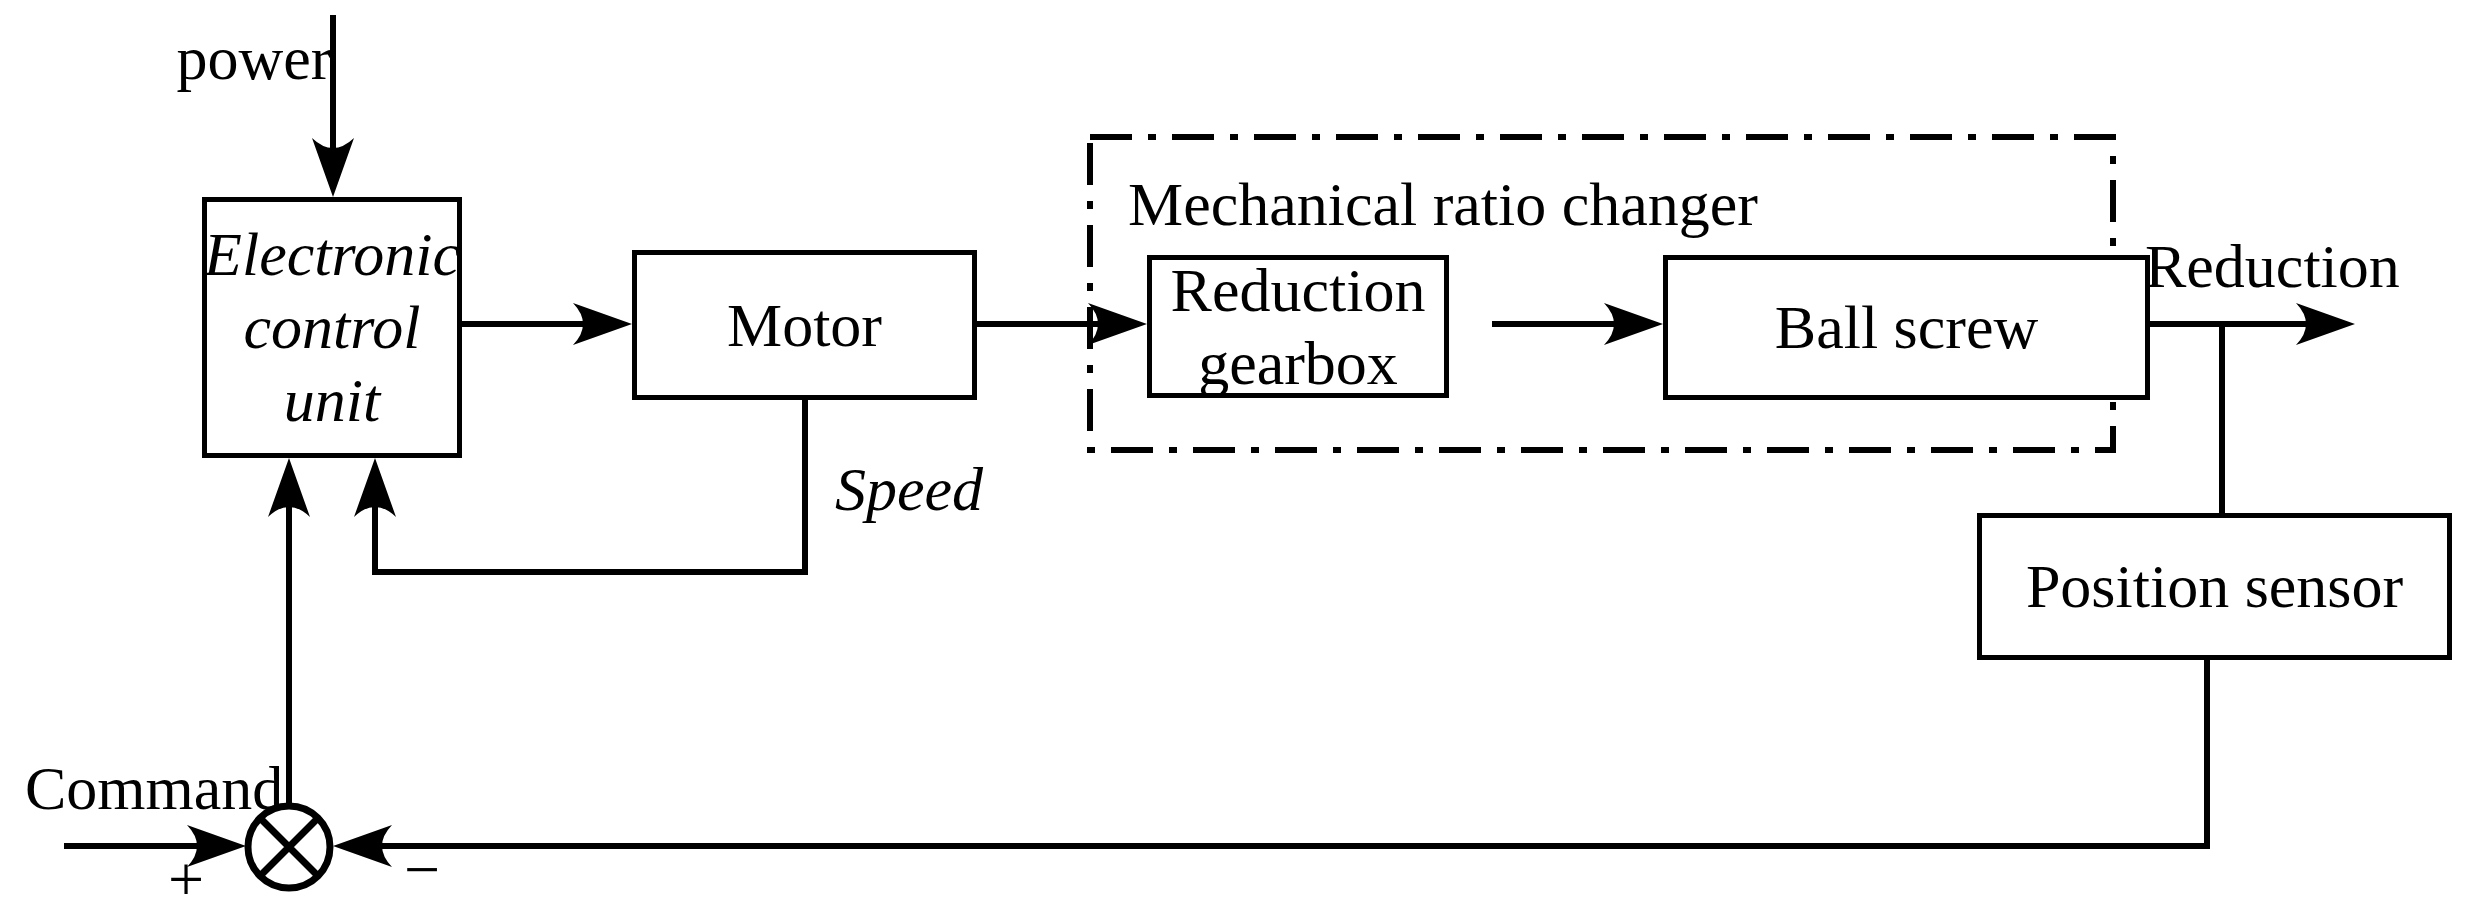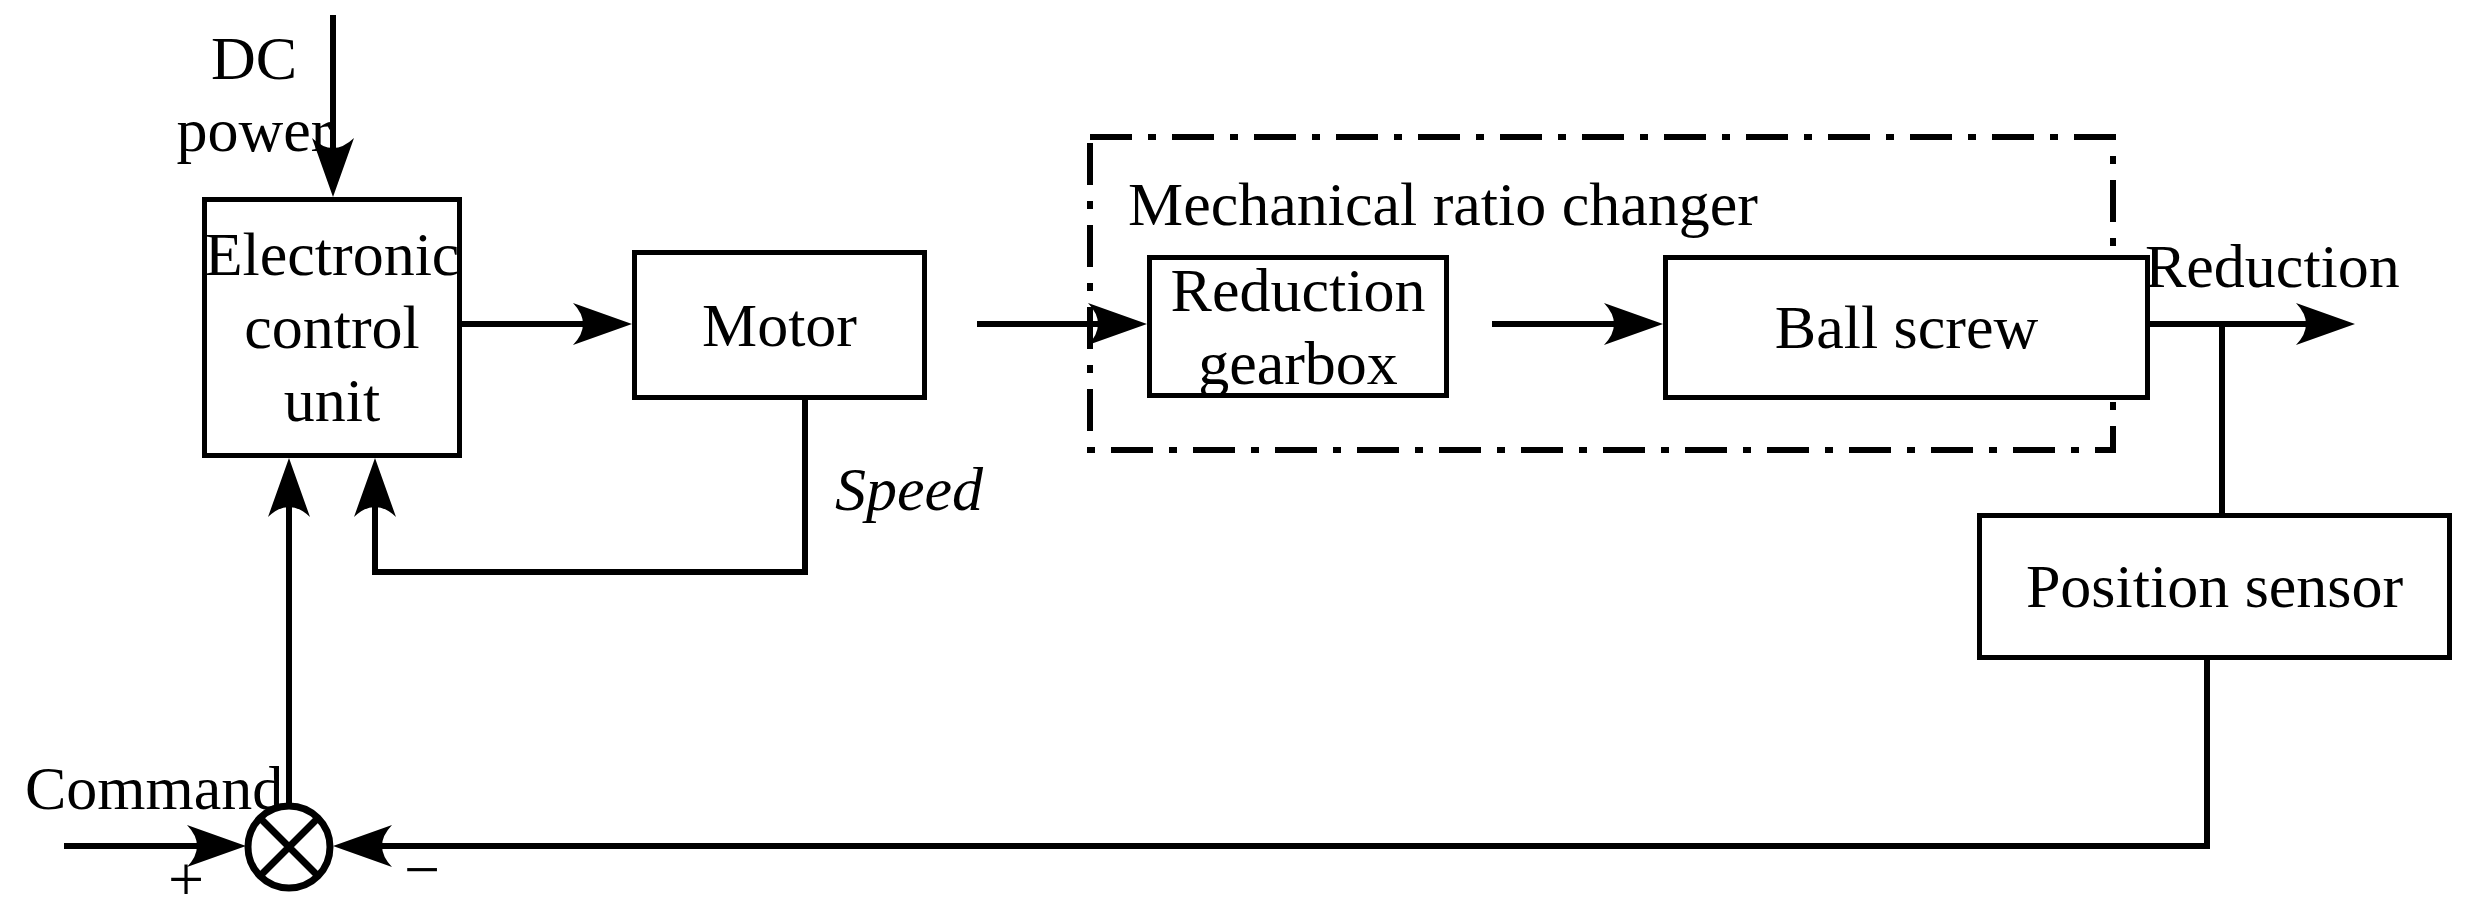--- a/index.html
+++ b/index.html
@@ -76,34 +76,33 @@
       <path class="wire" d="M805 400 V572 H375 V505"></path>
       <path class="head" d="M375 458 L354 517 Q375 497 396 517 Z"></path>
     </g>
 
     <g>
       <circle class="wire-thick" cx="289" cy="847" r="41" fill="#fff"></circle>
       <path class="wire-thick" d="M261 819 L317 875 M317 819 L261 875"></path>
     </g>
   </svg>
 
-  <div class="box" style="left:202px;top:197px;width:260px;height:261px;">Electronic control unit</div>
+  <div class="box" style="left:202px;top:197px;width:260px;height:261px;font-style:italic;">Electronic control unit</div>
 
-  <div class="box" style="left:632px;top:250px;width:295px;height:150px;">Motor</div>
+  <div class="box" style="left:632px;top:250px;width:345px;height:150px;">Motor</div>
 
   <div class="box" style="left:1147px;top:255px;width:302px;height:143px;">Reduction gearbox</div>
 
   <div class="box" style="left:1663px;top:255px;width:487px;height:145px;">Ball screw</div>
 
   <div class="box" style="left:1977px;top:513px;width:475px;height:147px;">Position sensor</div>
 
   <div class="lbl" style="left:1128px;top:168px;text-align:right;">Mechanical ratio changer</div>
 
   <div class="lbl lbl-center" style="left:144px;top:22px;width:220px;">
-    <span style="display:block;">DC</span>
     <span style="display:block;">power</span>
   </div>
 
   <div class="lbl" style="left:835px;top:453px;font-style:italic;">Speed</div>
 
   <div class="lbl" style="left:2145px;top:230px;">Reduction</div>
 
   <div class="lbl" style="left:25px;top:752px;">Command</div>
 
   <div class="sign" style="left:168px;top:848px;">+</div>

